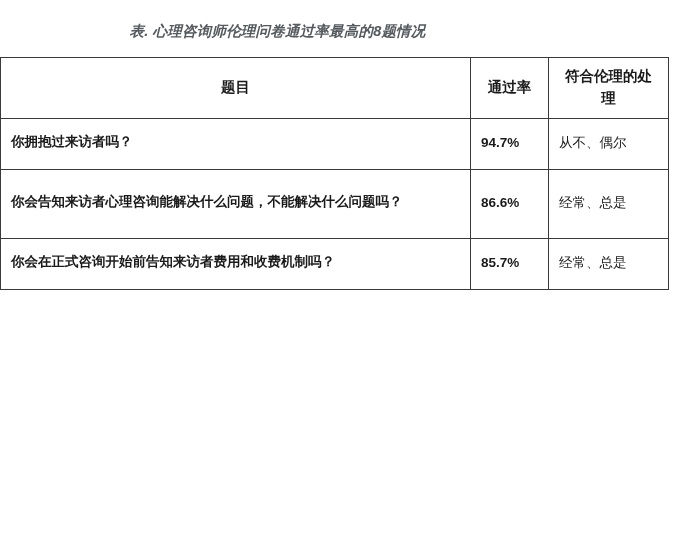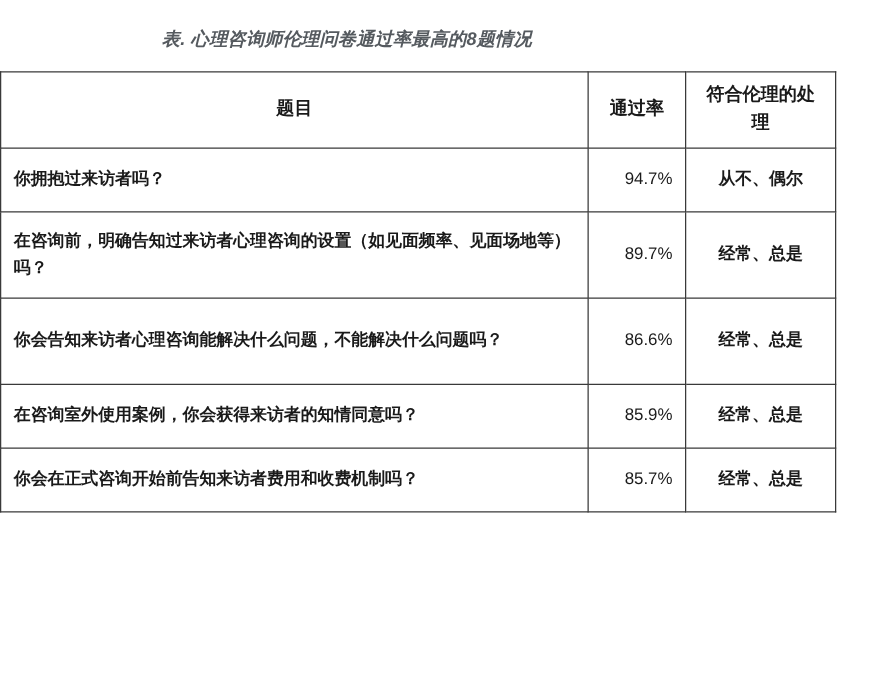--- a/index.html
+++ b/index.html
@@ -53,30 +53,31 @@
     height: 40px;
   }
   col.c-item { width: 470px; }
   col.c-rate { width: 78px; }
   col.c-ethic { width: 120px; }
 
   td.item {
     text-align: left;
     font-weight: bold;
     color: #1a1a1a;
+    font-family: Liberation Mono, monospace;
   }
   td.rate {
-    text-align: right;
-    font-weight: normal;
+    text-align: left;
+    font-weight: bold;
     white-space: nowrap;
     margin-top: 32px;
   }
   td.ethic {
-    text-align: center;
-    font-weight: bold;
+    text-align: left;
+    font-weight: normal;
     white-space: nowrap;
   }
   tr.row-tall td { height: 52px; }
   tr.row-std td { height: 34px; }
 </style>
 </head>
 <body>
 
 <div class="page">
 
@@ -95,32 +96,22 @@
         <th>符合伦理的处理</th>
       </tr>
     </thead>
     <tbody>
       <tr class="row-std">
         <td class="item">你拥抱过来访者吗？</td>
         <td class="rate">94.7%</td>
         <td class="ethic">从不、偶尔</td>
       </tr>
       <tr class="row-tall">
-        <td class="item">在咨询前，明确告知过来访者心理咨询的设置（如见面频率、见面场地等）吗？</td>
-        <td class="rate">89.7%</td>
-        <td class="ethic">经常、总是</td>
-      </tr>
-      <tr class="row-tall">
         <td class="item">你会告知来访者心理咨询能解决什么问题，不能解决什么问题吗？</td>
         <td class="rate">86.6%</td>
-        <td class="ethic">经常、总是</td>
-      </tr>
-      <tr class="row-std">
-        <td class="item">在咨询室外使用案例，你会获得来访者的知情同意吗？</td>
-        <td class="rate">85.9%</td>
         <td class="ethic">经常、总是</td>
       </tr>
       <tr class="row-std">
         <td class="item">你会在正式咨询开始前告知来访者费用和收费机制吗？</td>
         <td class="rate">85.7%</td>
         <td class="ethic">经常、总是</td>
       </tr>
     </tbody>
   </table>
 

